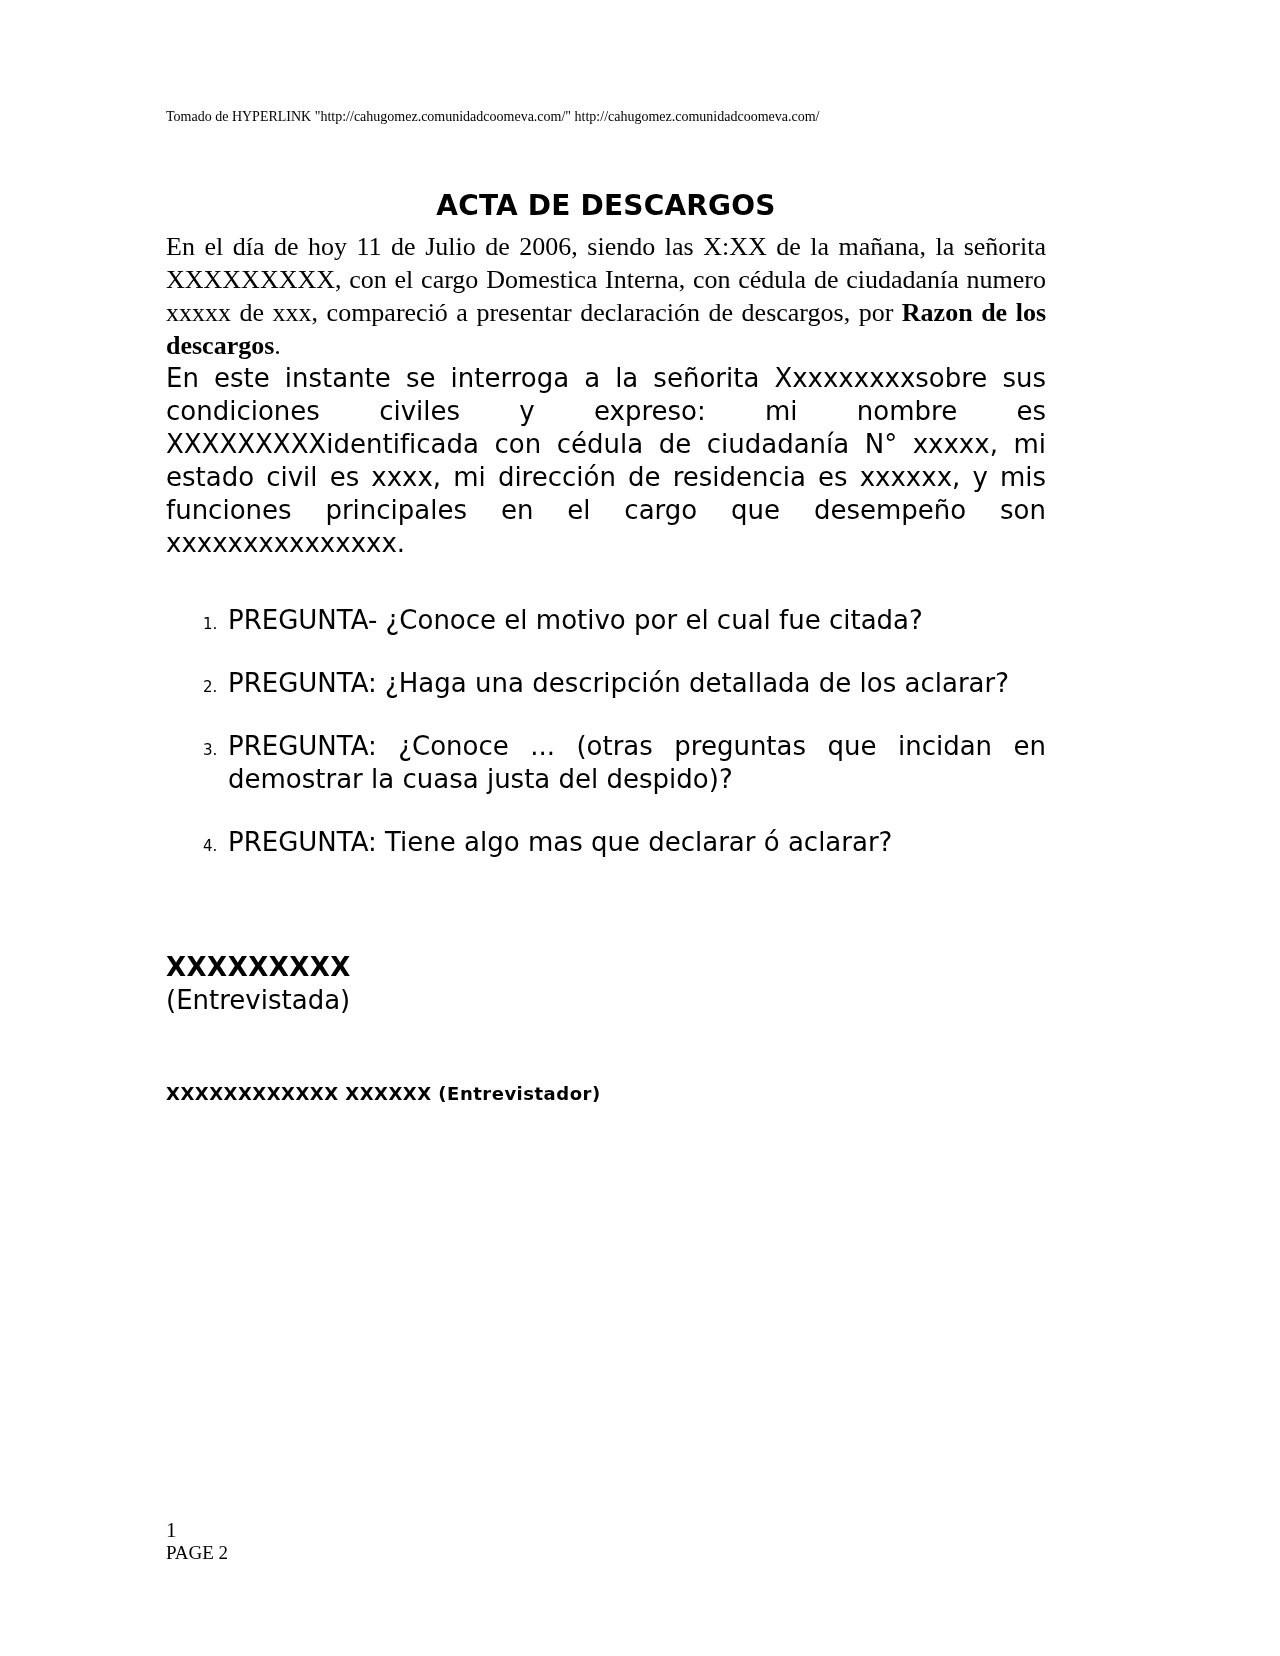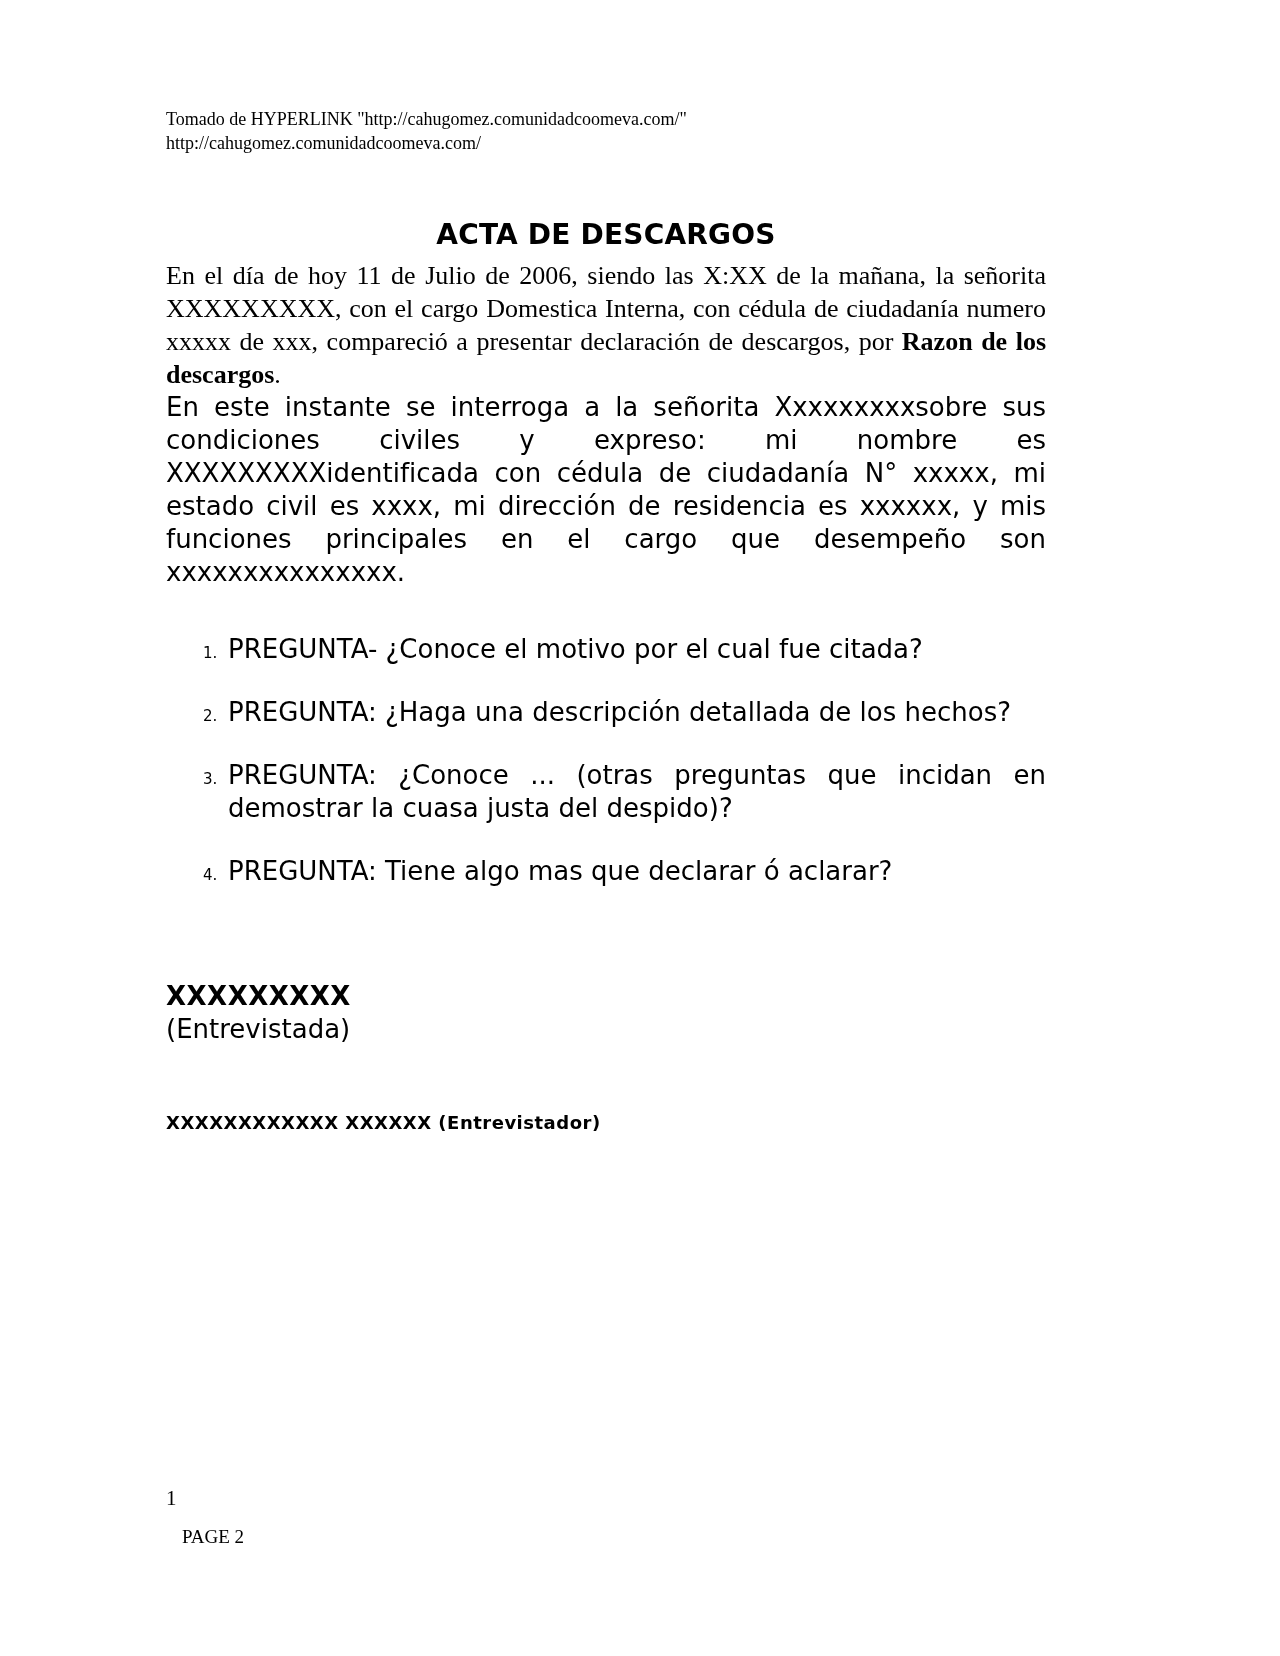--- a/index.html
+++ b/index.html
@@ -25,21 +25,21 @@
   .content {
     position: absolute;
     left: 166px;
     top: 108px;
     width: 880px;
   }
 
   
   .source-line {
     font-family: "Liberation Serif", "DejaVu Serif", serif;
-    font-size: 18px;
+    font-size: 14px;
     line-height: 1.33;
     color: #000;
     width: 660px;
     margin: 0 0 0 0;
   }
 
   .doc-title {
     text-align: center;
     font-family: "DejaVu Sans", sans-serif;
     font-weight: bold;
@@ -112,21 +112,21 @@
   .footer .page-num {
     font-family: "Liberation Serif", "DejaVu Serif", serif;
     font-size: 21px;
     line-height: 1.15;
     margin: 0;
   }
   .footer .page-label {
     font-family: "Liberation Serif", "DejaVu Serif", serif;
     font-size: 19px;
     line-height: 1.15;
-    margin: 16px;
+    margin: 0;
   }
 </style>
 </head>
 <body>
 
 <div class="page">
 
   <div class="content">
 
     <div class="source-line">Tomado de  HYPERLINK "http://cahugomez.comunidadcoomeva.com/" http://cahugomez.comunidadcoomeva.com/</div>
@@ -135,21 +135,21 @@
 
     <p class="body-par par1"><span>En el día de hoy 11 de Julio de 2006, siendo las X:XX de la mañana, la señorita XXXXXXXXX, con el cargo Domestica Interna, con cédula de ciudadanía numero xxxxx de xxx, compareció a presentar declaración de descargos, por </span><span class="bold">Razon de los descargos</span><span>.</span></p>
 
     <p class="body-par par2">En este instante se interroga a la señorita Xxxxxxxxxsobre sus condiciones civiles y expreso: mi nombre es XXXXXXXXXidentificada con cédula de ciudadanía N° xxxxx, mi estado civil es xxxx, mi dirección de residencia es xxxxxx, y mis funciones principales en el cargo que desempeño son xxxxxxxxxxxxxxx.</p>
 
     <ol class="questions">
       <li>
         <span class="q-text">PREGUNTA- ¿Conoce el motivo por el cual fue citada?</span>
       </li>
       <li>
-        <span class="q-text">PREGUNTA: ¿Haga una descripción detallada de los hechos?</span>
+        <span class="q-text">PREGUNTA: ¿Haga una descripción detallada de los aclarar?</span>
       </li>
       <li>
         <span class="q-text">PREGUNTA: ¿Conoce ... (otras preguntas que incidan en demostrar la cuasa justa del despido)?</span>
       </li>
       <li>
         <span class="q-text">PREGUNTA: Tiene algo mas que declarar ó aclarar?</span>
       </li>
     </ol>
 
     <div class="sig-block">

